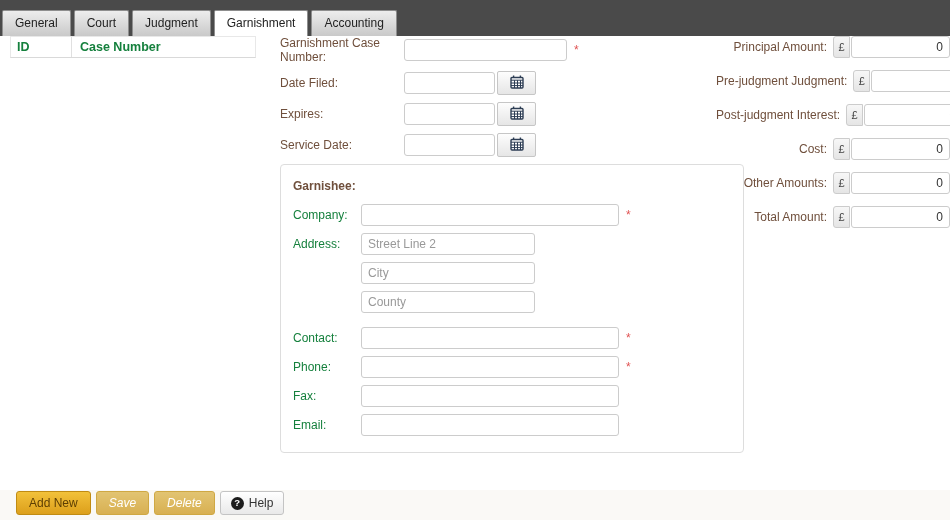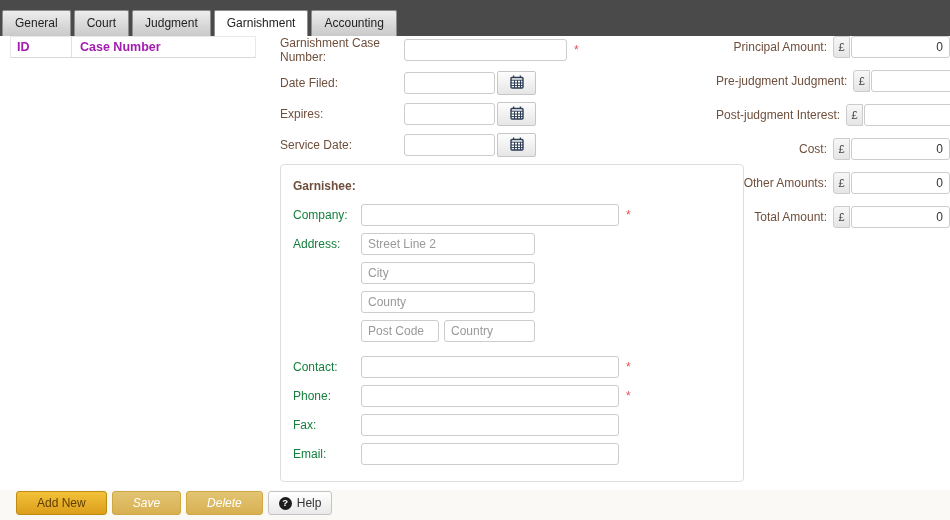--- a/index.html
+++ b/index.html
@@ -23,21 +23,21 @@
     padding:6px 12px 6px; font-size:12px; color:#222; cursor:pointer;
     line-height:13px; white-space:nowrap;
   }
   .tab.active { background:#ffffff; }
 
   
   .list-panel { position:absolute; left:10px; top:36px; width:246px; }
   .list-header {
     display:flex; align-items:stretch;
     border:1px solid #e8e8e8; border-bottom-color:#d9d9d9;
-    font-weight:bold; font-size:12.5px; color:#a21caf; background:#fff;
+    font-weight:bold; font-size:12.5px; color:#15803d; background:#fff;
   }
   .col-id   { width:48px; padding:3px 6px; border-right:1px solid #e0e0e0; }
   .col-case { flex:1; padding:3px 8px; }
 
   
   input.text {
     border:1px solid #ccc; border-radius:3px; height:22px; box-sizing:border-box;
     padding:2px 6px; font:12px "Liberation Sans", sans-serif; color:#333;
     background:#fff; outline:none;
   }
@@ -83,21 +83,21 @@
     border:1px solid #ccc; border-radius:3px 0 0 3px;
     background:linear-gradient(#f7f7f7,#e5e5e5); color:#444;
     display:flex; align-items:center; justify-content:center; font-size:11px;
   }
   .amount-input { width:99px; margin-left:1px; text-align:right; color:#555; border-radius:3px; flex-shrink:0; }
 
   
   .footer { position:absolute; left:0; right:0; bottom:0; height:30px; background:#faf9f6; }
   .btns { position:absolute; left:16px; bottom:5px; display:flex; gap:5px; align-items:center; }
   .btn {
-    font:12px "Liberation Sans", sans-serif; padding:4px 20px;
+    font:12px "Liberation Sans", sans-serif; padding:4px 12px;
     border-radius:3px; cursor:pointer; line-height:14px;
   }
   .btn-primary {
     background:linear-gradient(#f2c13a,#dc9f1b); border:1px solid #c08b12; color:#5d3e03;
   }
   .btn-gold {
     background:linear-gradient(#e2c472,#d8b052); border:1px solid #cfa843; color:#fff;font-style:italic;
   }
   .btn-help {
     background:linear-gradient(#ffffff,#e9e9e9); border:1px solid #c4c4c4; color:#333;
@@ -202,24 +202,20 @@
       <input class="text company-input" type="text" style="">
       <span class="req">*</span>
     </div>
 
     <div class="grow">
       <span class="glabel">Address:</span>
       <div class="addr-stack">
         <input class="text" style="width: 174px;" type="text" placeholder="Street Line 2">
         <input class="text" style="width: 174px;" type="text" placeholder="City">
         <input class="text" style="width: 174px;" type="text" placeholder="County">
-        <div class="pc-row">
-          <input class="text postcode-input" type="text" placeholder="Post Code" style="">
-          <input class="text country-input" type="text" placeholder="Country" style="">
-        </div>
       </div>
     </div>
 
     <div class="grow">
       <span class="glabel">Contact:</span>
       <input class="text wide-input" type="text" style="">
       <span class="req">*</span>
     </div>
 
     <div class="grow">

